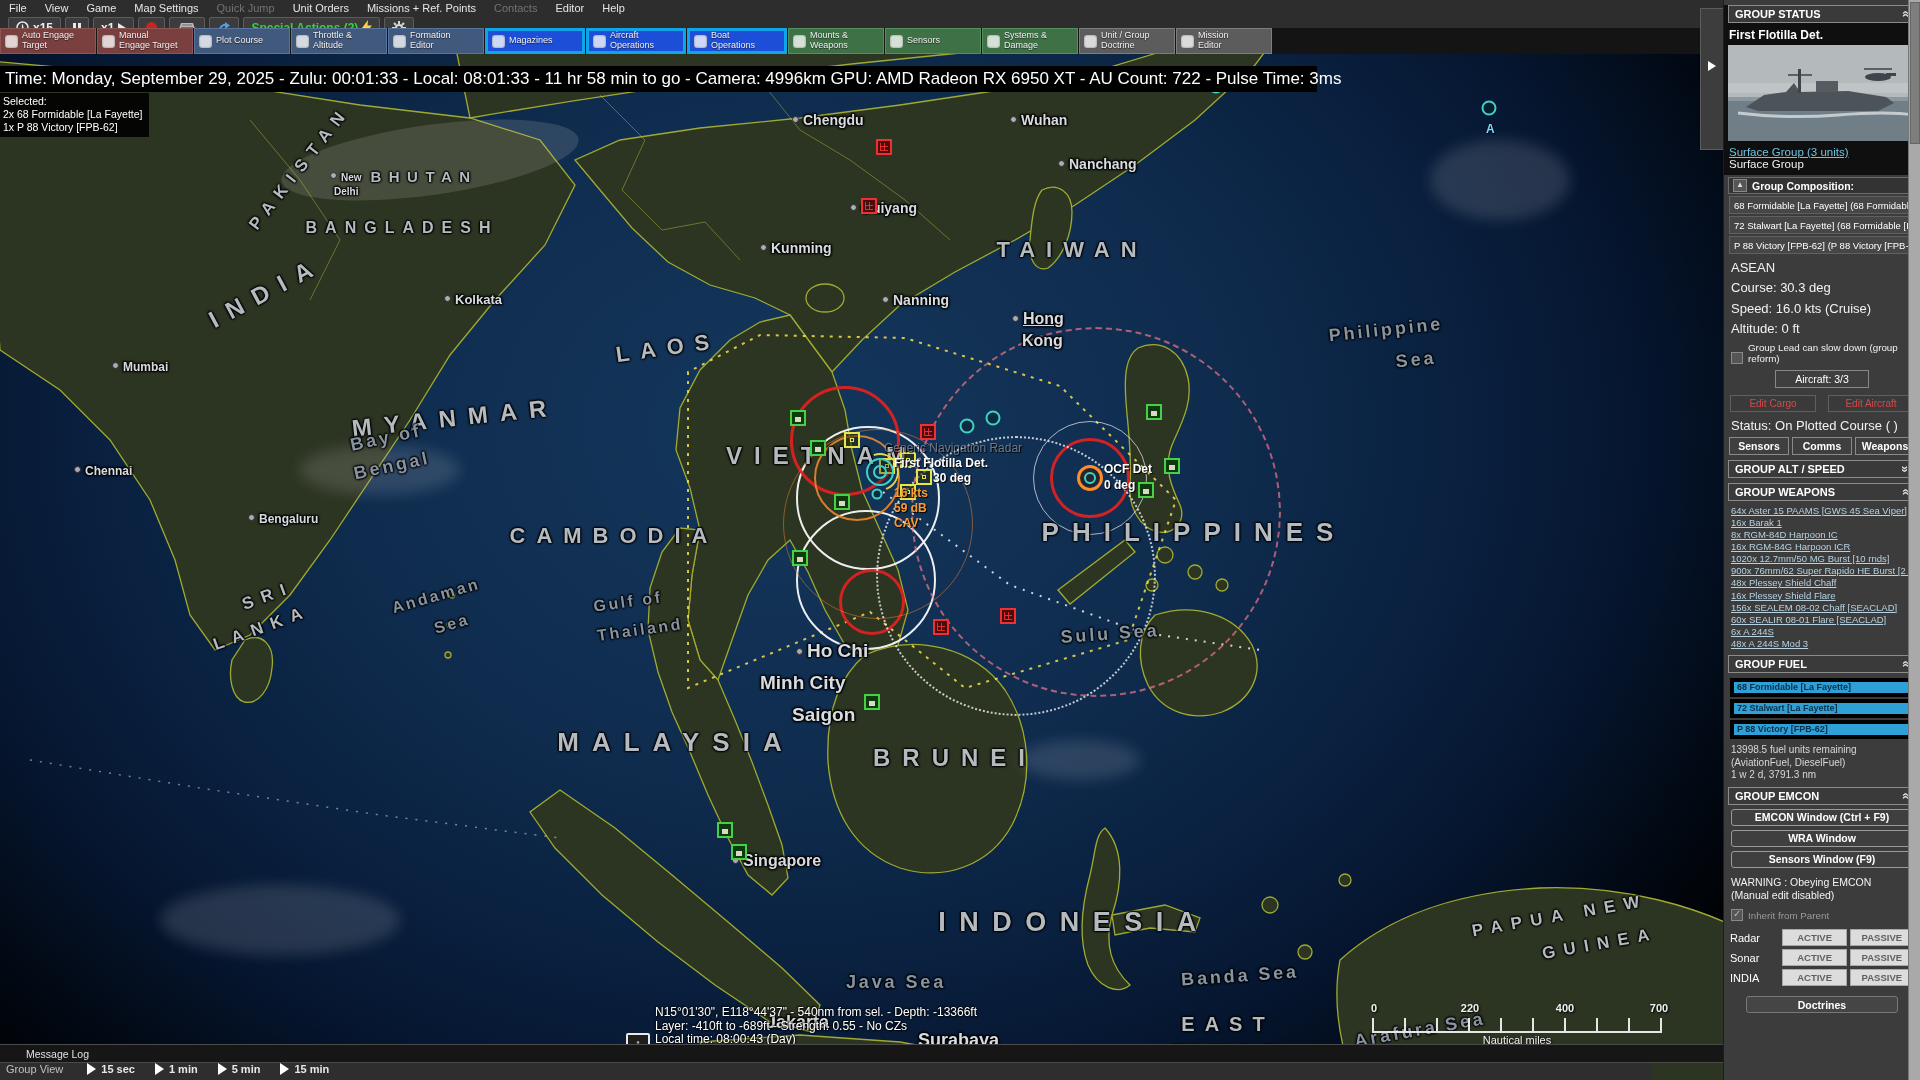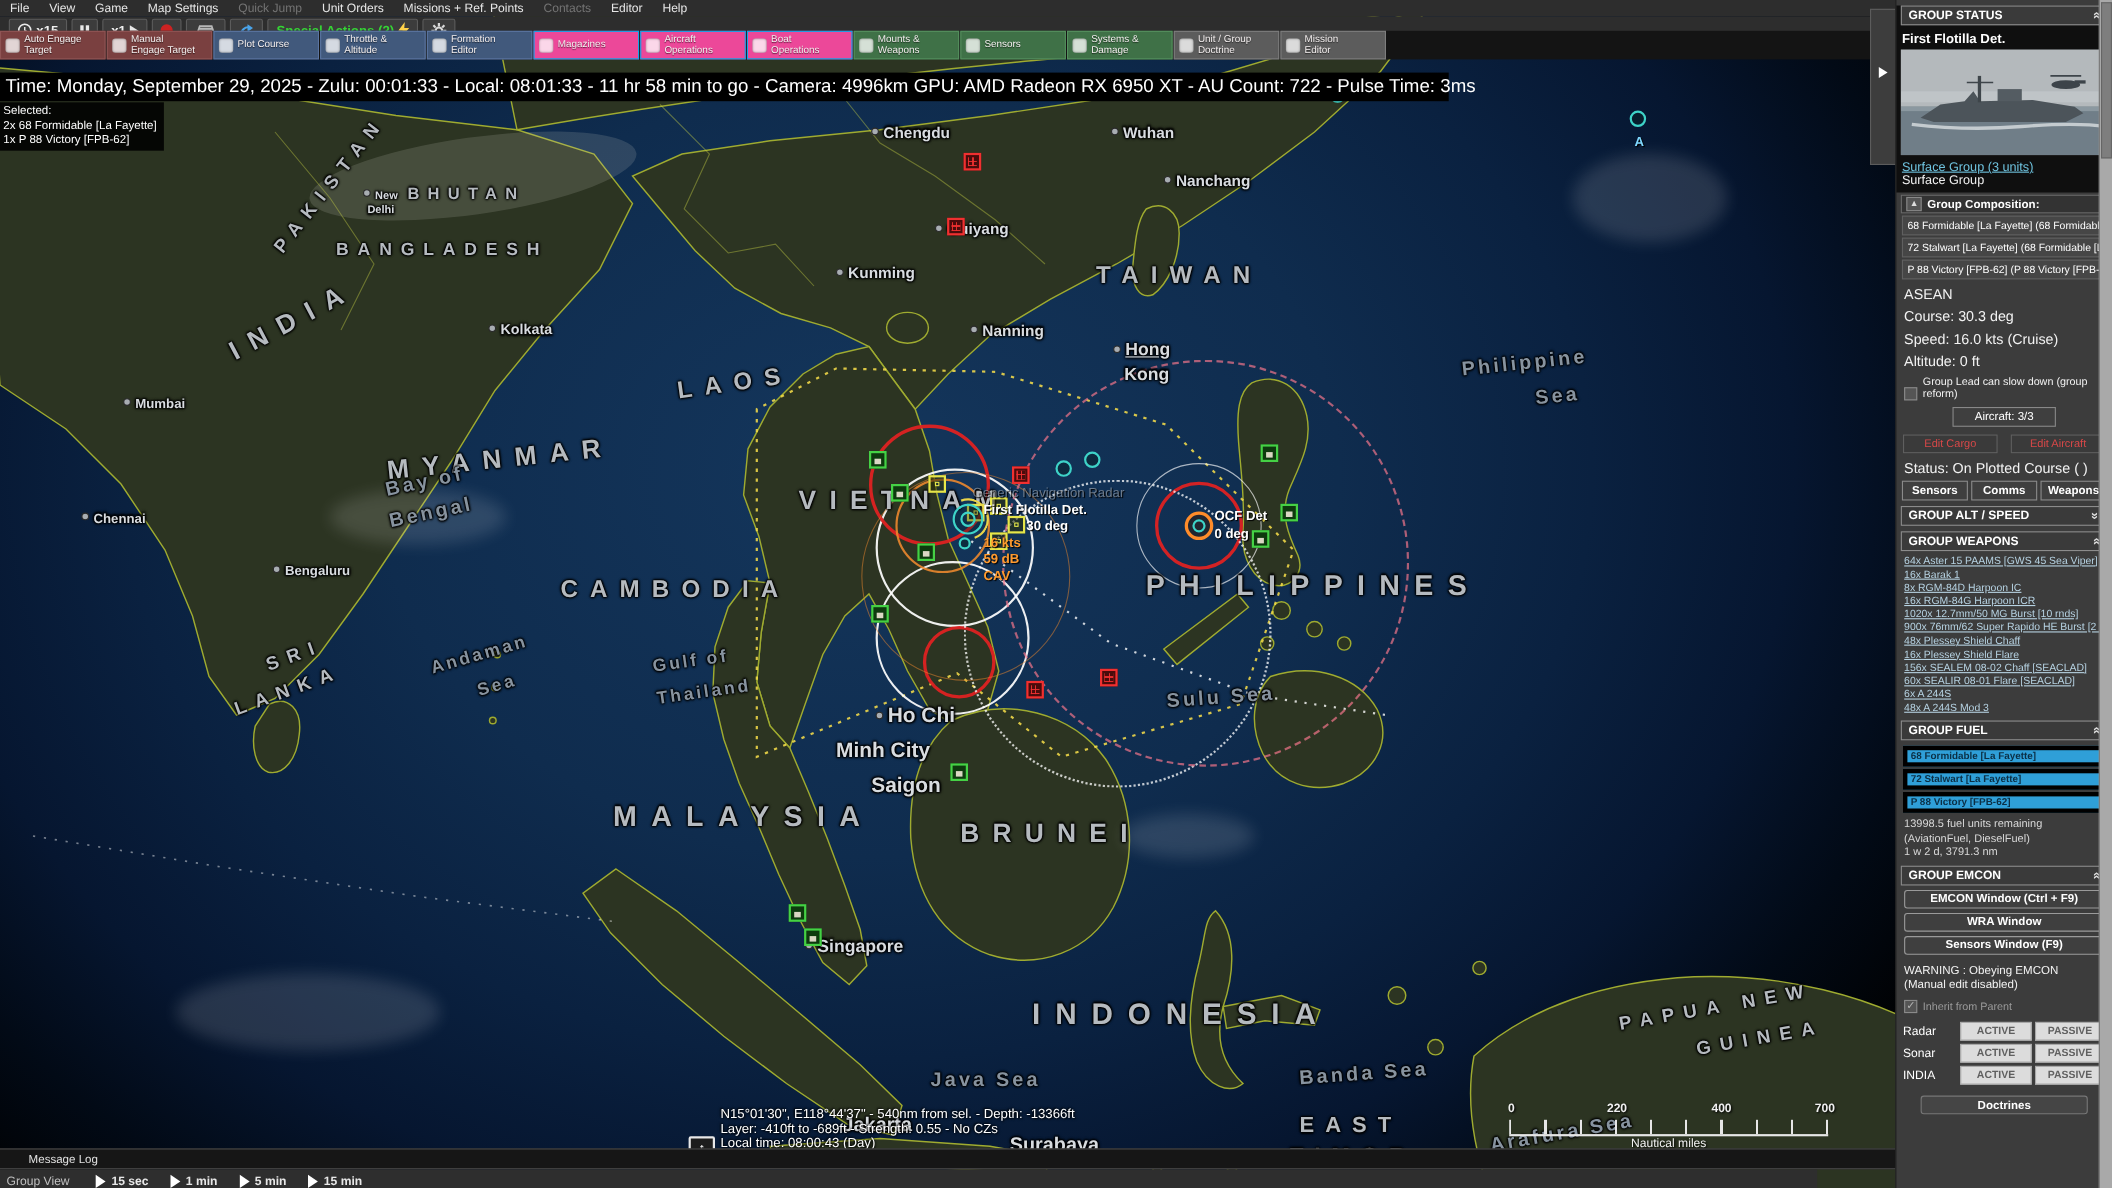--- a/index.html
+++ b/index.html
@@ -19,21 +19,21 @@
   .pause-bars i{display:block;width:3px;height:10px;background:#e8e8e8}
   .tri-right{width:0;height:0;border-left:8px solid #e8e8e8;border-top:5px solid transparent;border-bottom:5px solid transparent}
   .rec-dot{width:11px;height:11px;border-radius:50%;background:#cc2222}
   #special-actions{color:#35d435}
 
   #funcbar{top:28px;height:26px;background:#141414;display:flex;gap:1px;z-index:60}
   .fbtn{width:86px;flex:none;display:flex;align-items:center;gap:4px;padding:1px 4px;font-size:9px;line-height:1.1;color:#f4efef;text-shadow:0 1px 1px rgba(0,0,0,.6);cursor:default}
   .fbtn-icon{width:13px;height:13px;border-radius:3px;background:rgba(255,255,255,.78);flex:none;box-shadow:inset 0 0 2px rgba(0,0,0,.5)}
   .btn-red{background:#7a4040;border:1px solid #8f5454}
   .btn-blue{background:#41597c;border:1px solid #5a74a0}
-  .btn-olive{background:#ec4899;border:1px solid #0ea5e9}
+  .btn-olive{background:#1d4ed8;border:3px solid #0ea5e9}
   .btn-green{background:#3f7147;border:1px solid #55905e}
   .btn-gray{background:#5c5c5c;border:1px solid #7d7d7d}
 
   #timebar{position:absolute;top:66px;left:0;width:1312px;height:26px;background:#000;color:#fff;
     font-size:17px;display:flex;align-items:center;padding-left:5px;z-index:50;white-space:nowrap}
   #selinfo{position:absolute;top:93px;left:0;background:rgba(0,0,0,.88);color:#fff;font-size:10.5px;
     padding:2px 6px 3px 3px;z-index:50;line-height:1.25}
 
   
   #map{position:absolute;top:0;left:0;width:1724px;height:1080px;z-index:1;
@@ -96,21 +96,21 @@
   #mapstatus{position:absolute;left:655px;top:1006px;z-index:6;color:#fff;font-size:12px;line-height:13.5px;
     text-shadow:1px 1px 2px #000,-1px -1px 2px #000}
   .upbox{position:absolute;width:20px;height:20px;background:#1d1d1d;border:2px solid #e8e8e8;border-radius:2px;
     color:#fff;font-size:13px;font-weight:bold;text-align:center;line-height:17px;z-index:7}
   #coord-upbox{left:626px;top:1033px}
   #msglog{position:absolute;left:0;bottom:17px;width:1910px;height:17px;background:#161616;
     border-top:1px solid #4a4a4a;border-bottom:1px solid #4a4a4a;z-index:55;display:flex;align-items:center}
   #msglog-label{color:#e0e0e0;font-size:10.5px;padding-left:26px}
   #msglog-upbox{right:8px;left:auto;top:-1px;position:absolute;width:18px;height:16px;line-height:14px;background:#222;border:1.5px solid #ddd}
   #bottombar{position:absolute;left:0;bottom:0;width:1652px;height:17px;background:#2e2e2e;z-index:56;
-    display:flex;align-items:flex-end;gap:6px;color:#cfcfcf;font-size:11px}
+    display:flex;align-items:flex-start;gap:6px;color:#cfcfcf;font-size:11px}
   #groupview-label{padding:0 8px 0 6px;color:#c0c0c0}
   .tc-btn{display:flex;align-items:center;gap:5px;padding:0 10px;font-weight:bold;color:#e8e8e8}
   .tc-tri{width:0;height:0;border-left:9px solid #fff;border-top:6px solid transparent;border-bottom:6px solid transparent}
 
   
   #sidebar{position:absolute;right:0;top:0;width:196px;height:1080px;background:#3c3c3c;z-index:70;border-left:1px solid #1d1d1d}
   #sidebar-top{background:#0f0f0f;padding-bottom:2px}
   .shead{margin:5px 4px 3px;background:#3a3a3a;border:1px solid #8c8c8c;color:#fff;font-size:11px;font-weight:bold;
     padding:2px 6px;display:flex;justify-content:space-between;align-items:center}
   .chev{display:inline-block;color:#ddd;font-size:12px;font-weight:bold;line-height:10px}

